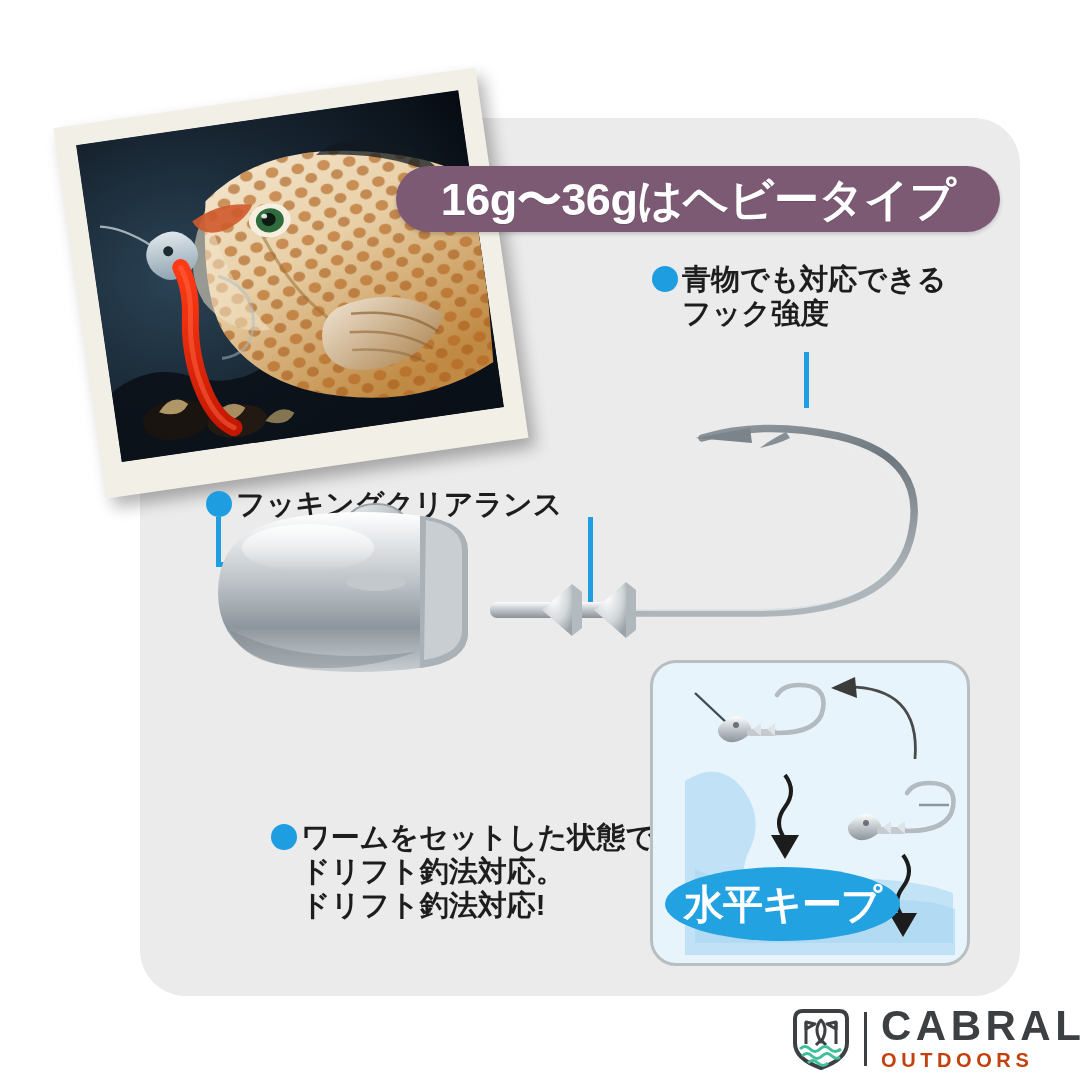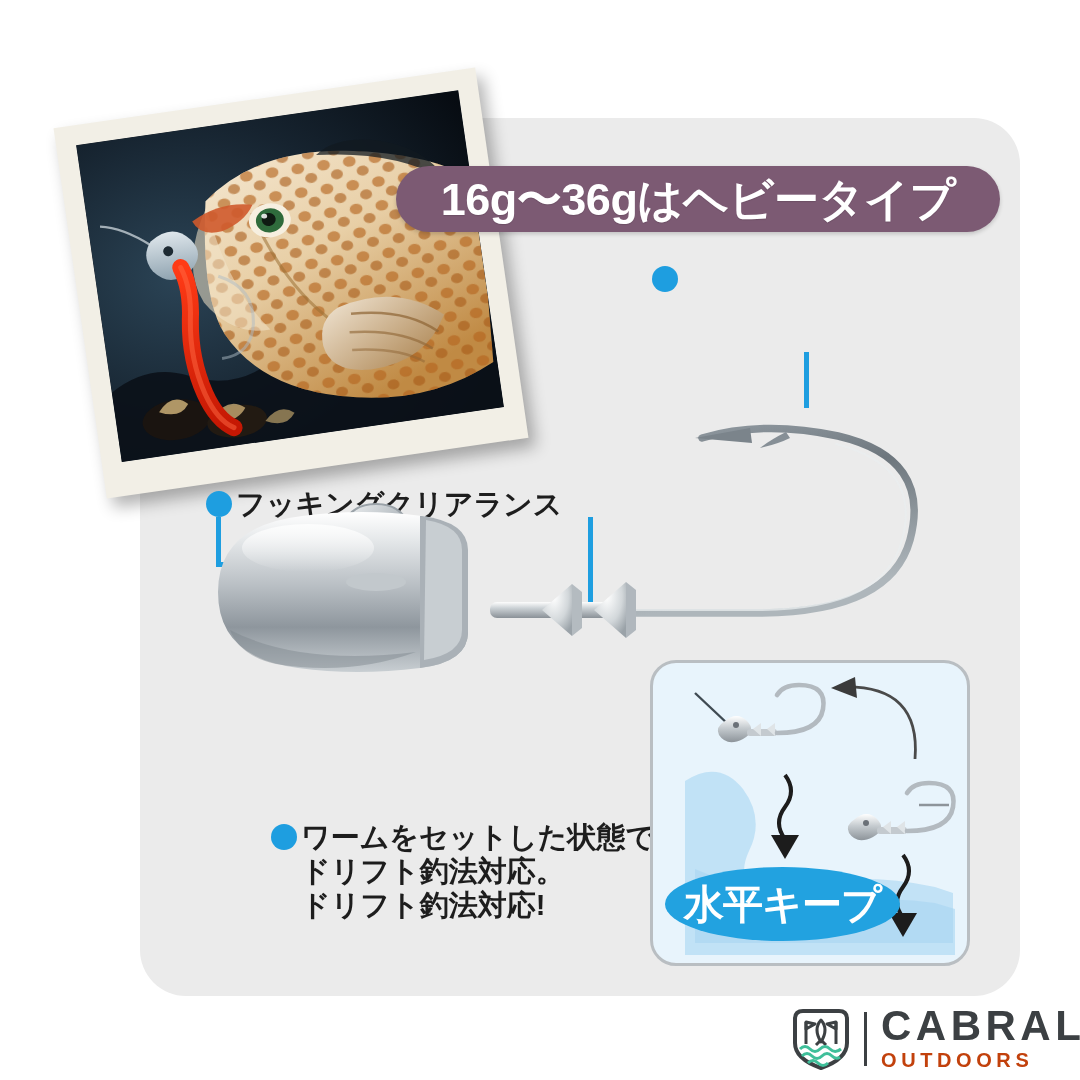--- a/index.html
+++ b/index.html
@@ -227,20 +227,22 @@
     </div>
   </div>
 
   <div class="pill-banner">
     <span>16g〜36gはヘビータイプ</span>
   </div>
 
   <div class="callout" id="callout-hook">
     <span class="bullet"></span>
     <div class="txt">
+      <div>青物でも対応できる</div>
+      <div>フック強度</div>
     </div>
   </div>
 
   <div class="leader" style="left:804px; top:352px; width:5px; height:56px;"></div>
 
   <div class="callout" id="callout-clearance">
     <span class="bullet"></span>
     <div class="txt">
       <div>フッキングクリアランス</div>
     </div>

